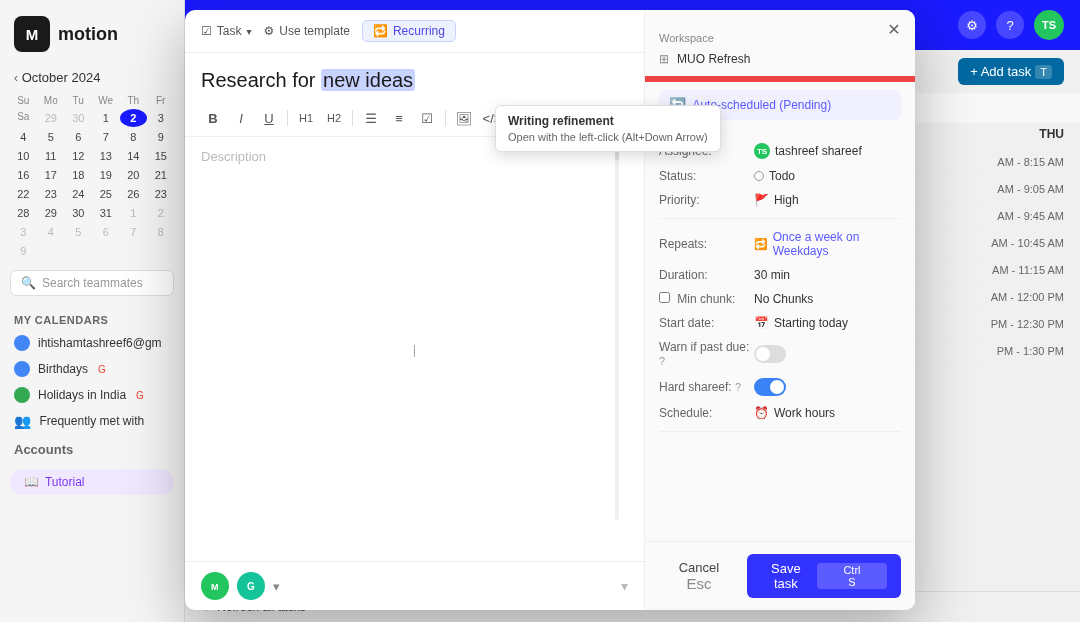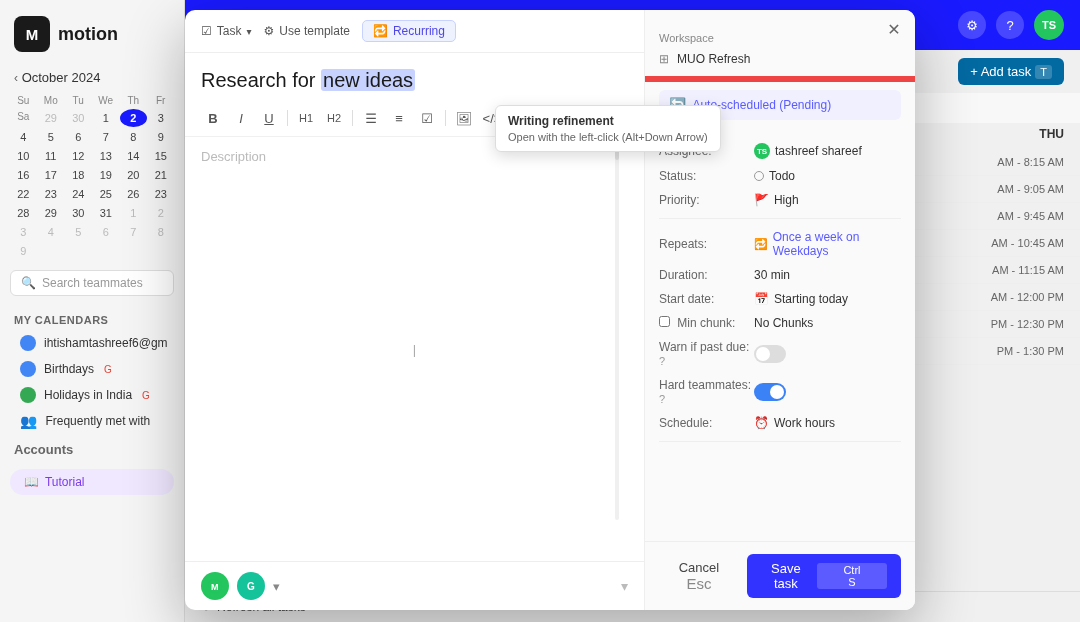--- a/index.html
+++ b/index.html
@@ -86,21 +86,20 @@
     .sidebar-section {
       padding: 8px 14px 4px;
       font-size: 11px; font-weight: 600; color: #666;
       text-transform: uppercase; letter-spacing: 0.5px;
     }
     .sidebar-item {
       display: flex; align-items: center; gap: 8px;
       padding: 5px 14px;
       font-size: 12px; color: #333;
       cursor: pointer;
-      margin-left: 6px;
     }
     .sidebar-item-icon { width: 16px; height: 16px; border-radius: 50%; }
     .cal-icon-blue { background: #4285f4; }
     .cal-icon-green { background: #34a853; }
     .people-icon { color: #666; font-size: 14px; }
     .accounts-section {
       padding: 8px 14px 4px;
       font-size: 13px; font-weight: 600; color: #666;
     }
     .tutorial-btn {
@@ -710,48 +709,48 @@
           <span class="repeats-value">Once a week on Weekdays</span>
         </span>
       </div>
 
       <div class="prop-row">
         <span class="prop-label">Duration:</span>
         <span class="prop-value">30 min</span>
       </div>
 
       <div class="prop-row">
+        <span class="prop-label">
+          <input type="checkbox" style="margin-right: 4px; width: 11px; height: 11px;">
+          <span>Min chunk:</span>
+        </span>
+        <span class="prop-value">No Chunks</span>
+      </div>
+
+      <div class="prop-row">
         <span class="prop-label">Start date:</span>
         <span class="prop-value">
           <span style="font-size:12px;">📅</span>
           <span>Starting today</span>
         </span>
       </div>
 
       <div class="prop-row">
         <span class="prop-label">
-          <input type="checkbox" style="margin-right: 4px; width: 11px; height: 11px;">
-          <span>Min chunk:</span>
-        </span>
-        <span class="prop-value">No Chunks</span>
-      </div>
-
-      <div class="prop-row">
-        <span class="prop-label">
           <span>Warn if past due:</span>
           <span class="question-icon">?</span>
         </span>
         <span class="prop-value">
           <div class="toggle-off"></div>
         </span>
       </div>
 
       <div class="prop-row">
         <span class="prop-label">
-          <span>Hard teammates:</span>
+          <span>Hard shareef:</span>
           <span class="question-icon">?</span>
         </span>
         <span class="prop-value">
           <div class="toggle-on"></div>
         </span>
       </div>
 
       <div class="prop-row">
         <span class="prop-label">Schedule:</span>
         <span class="prop-value">

